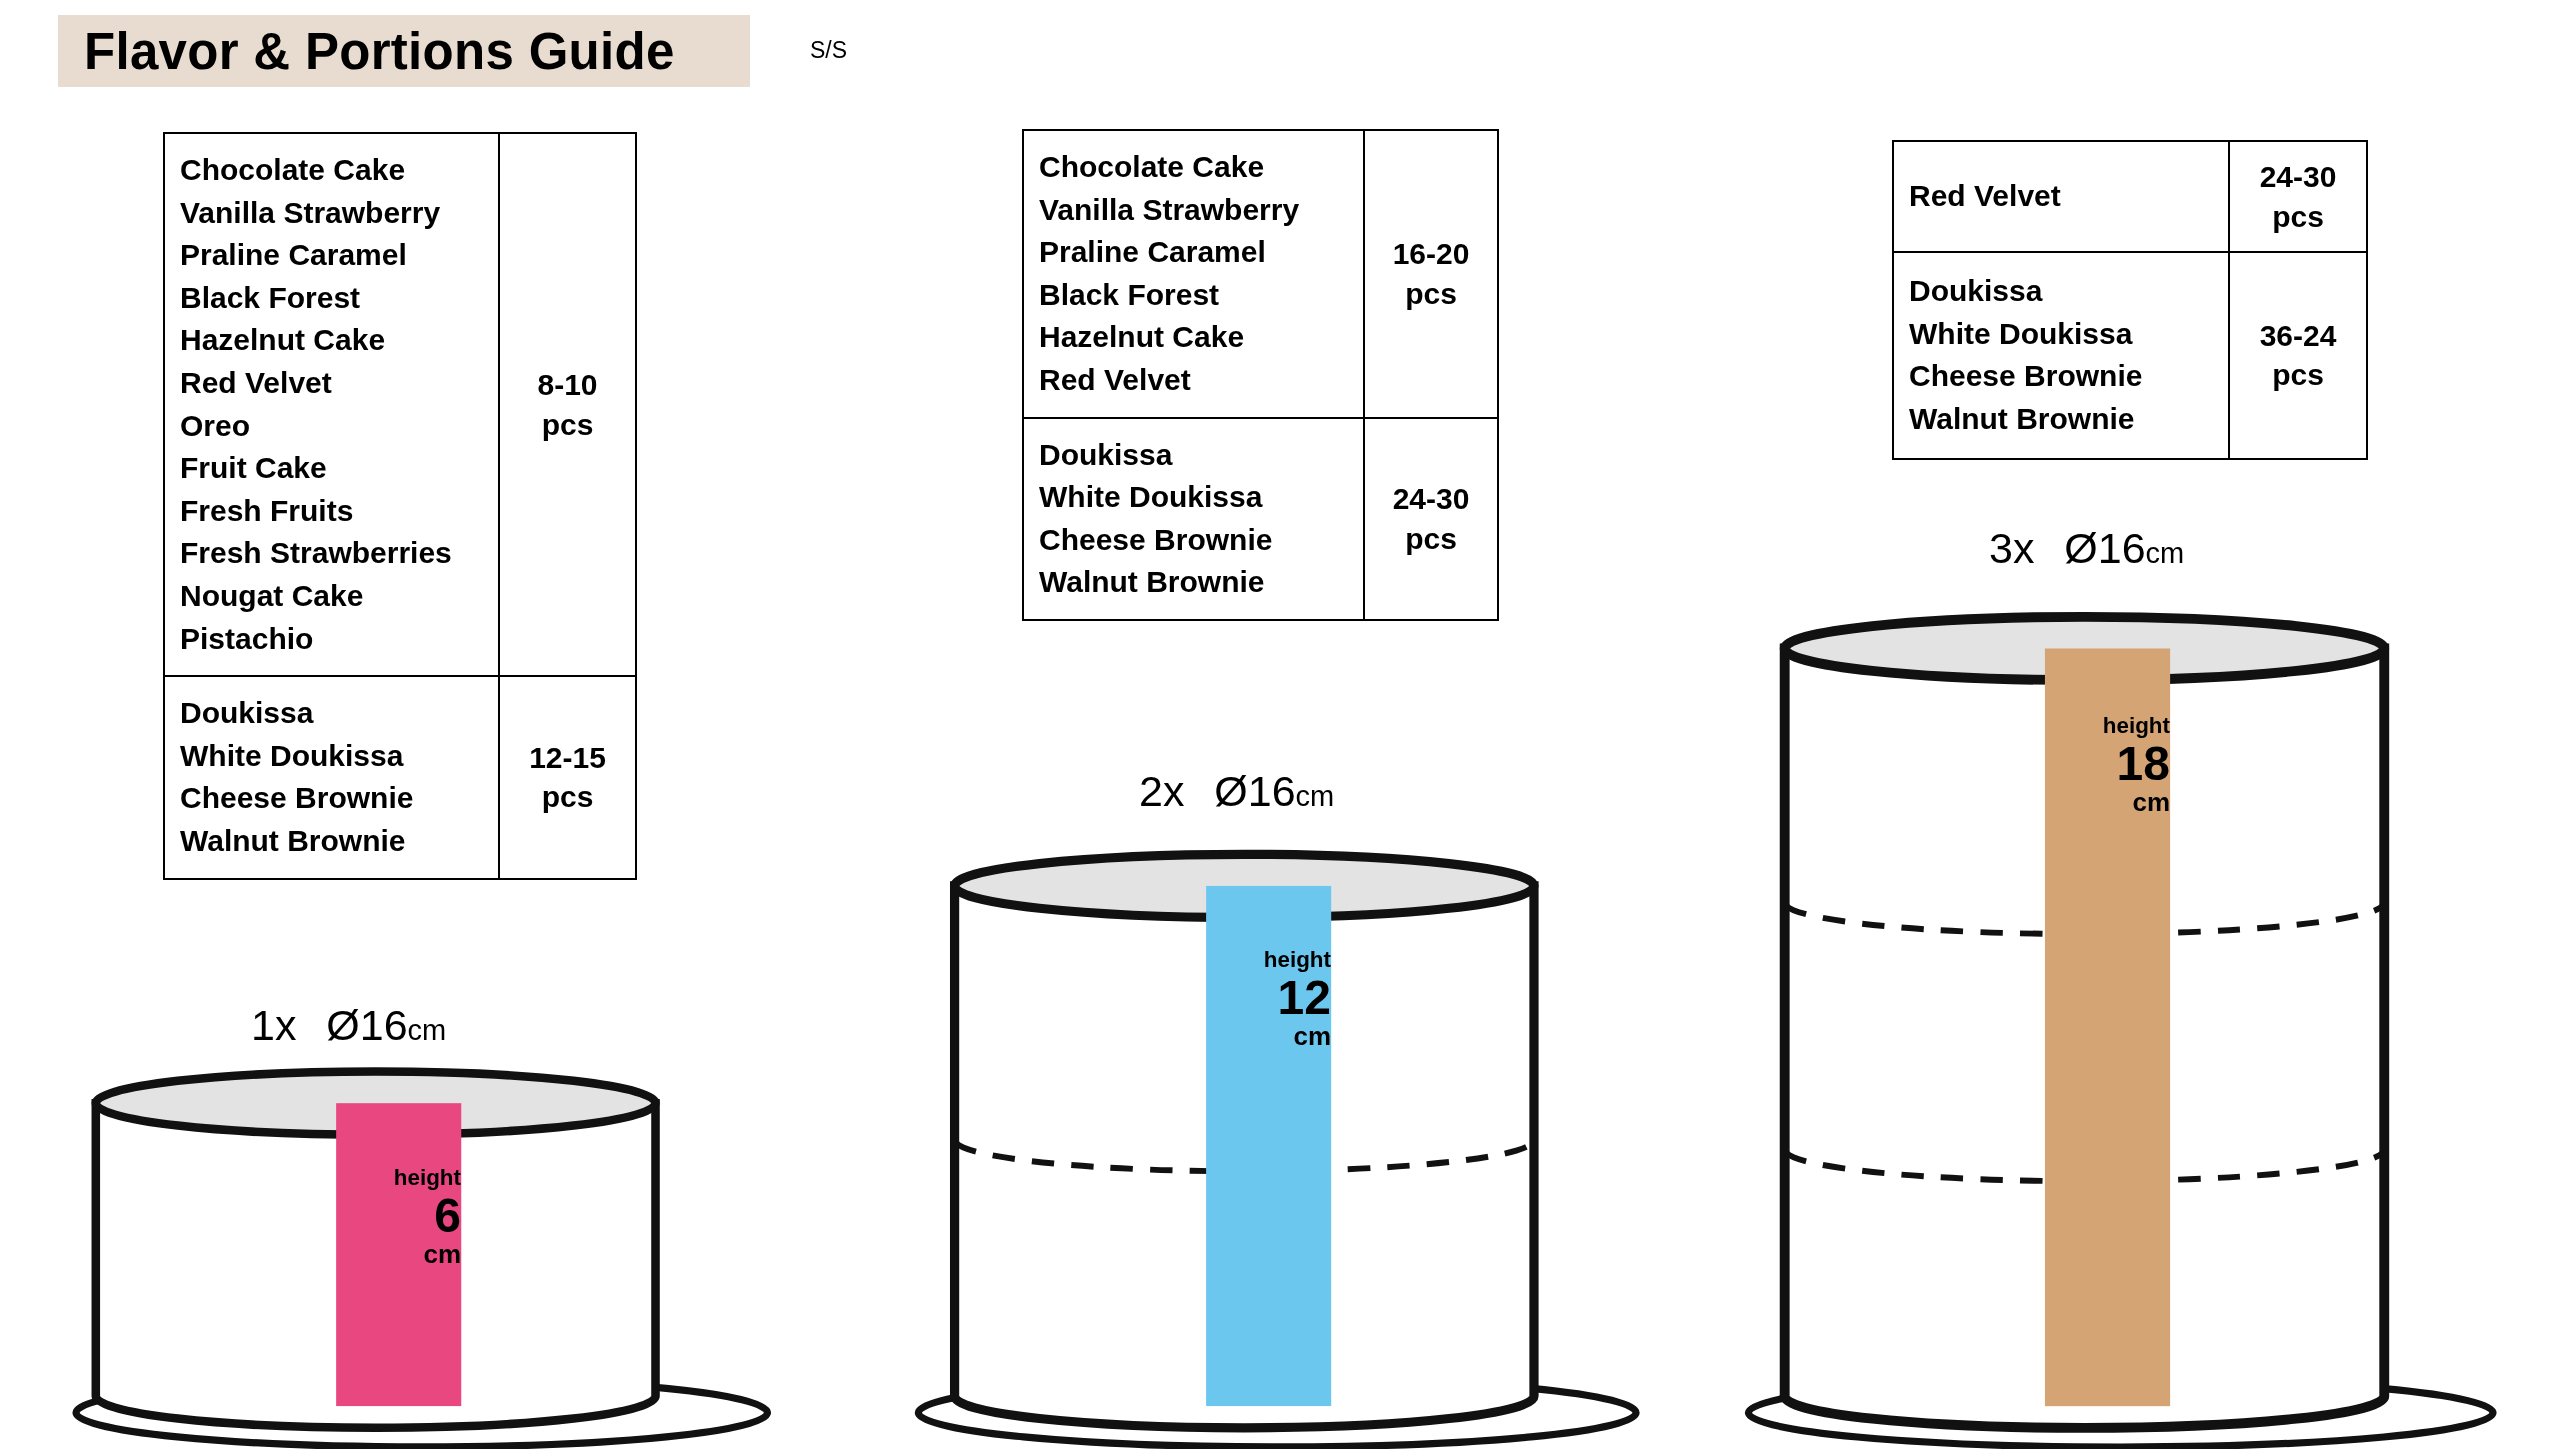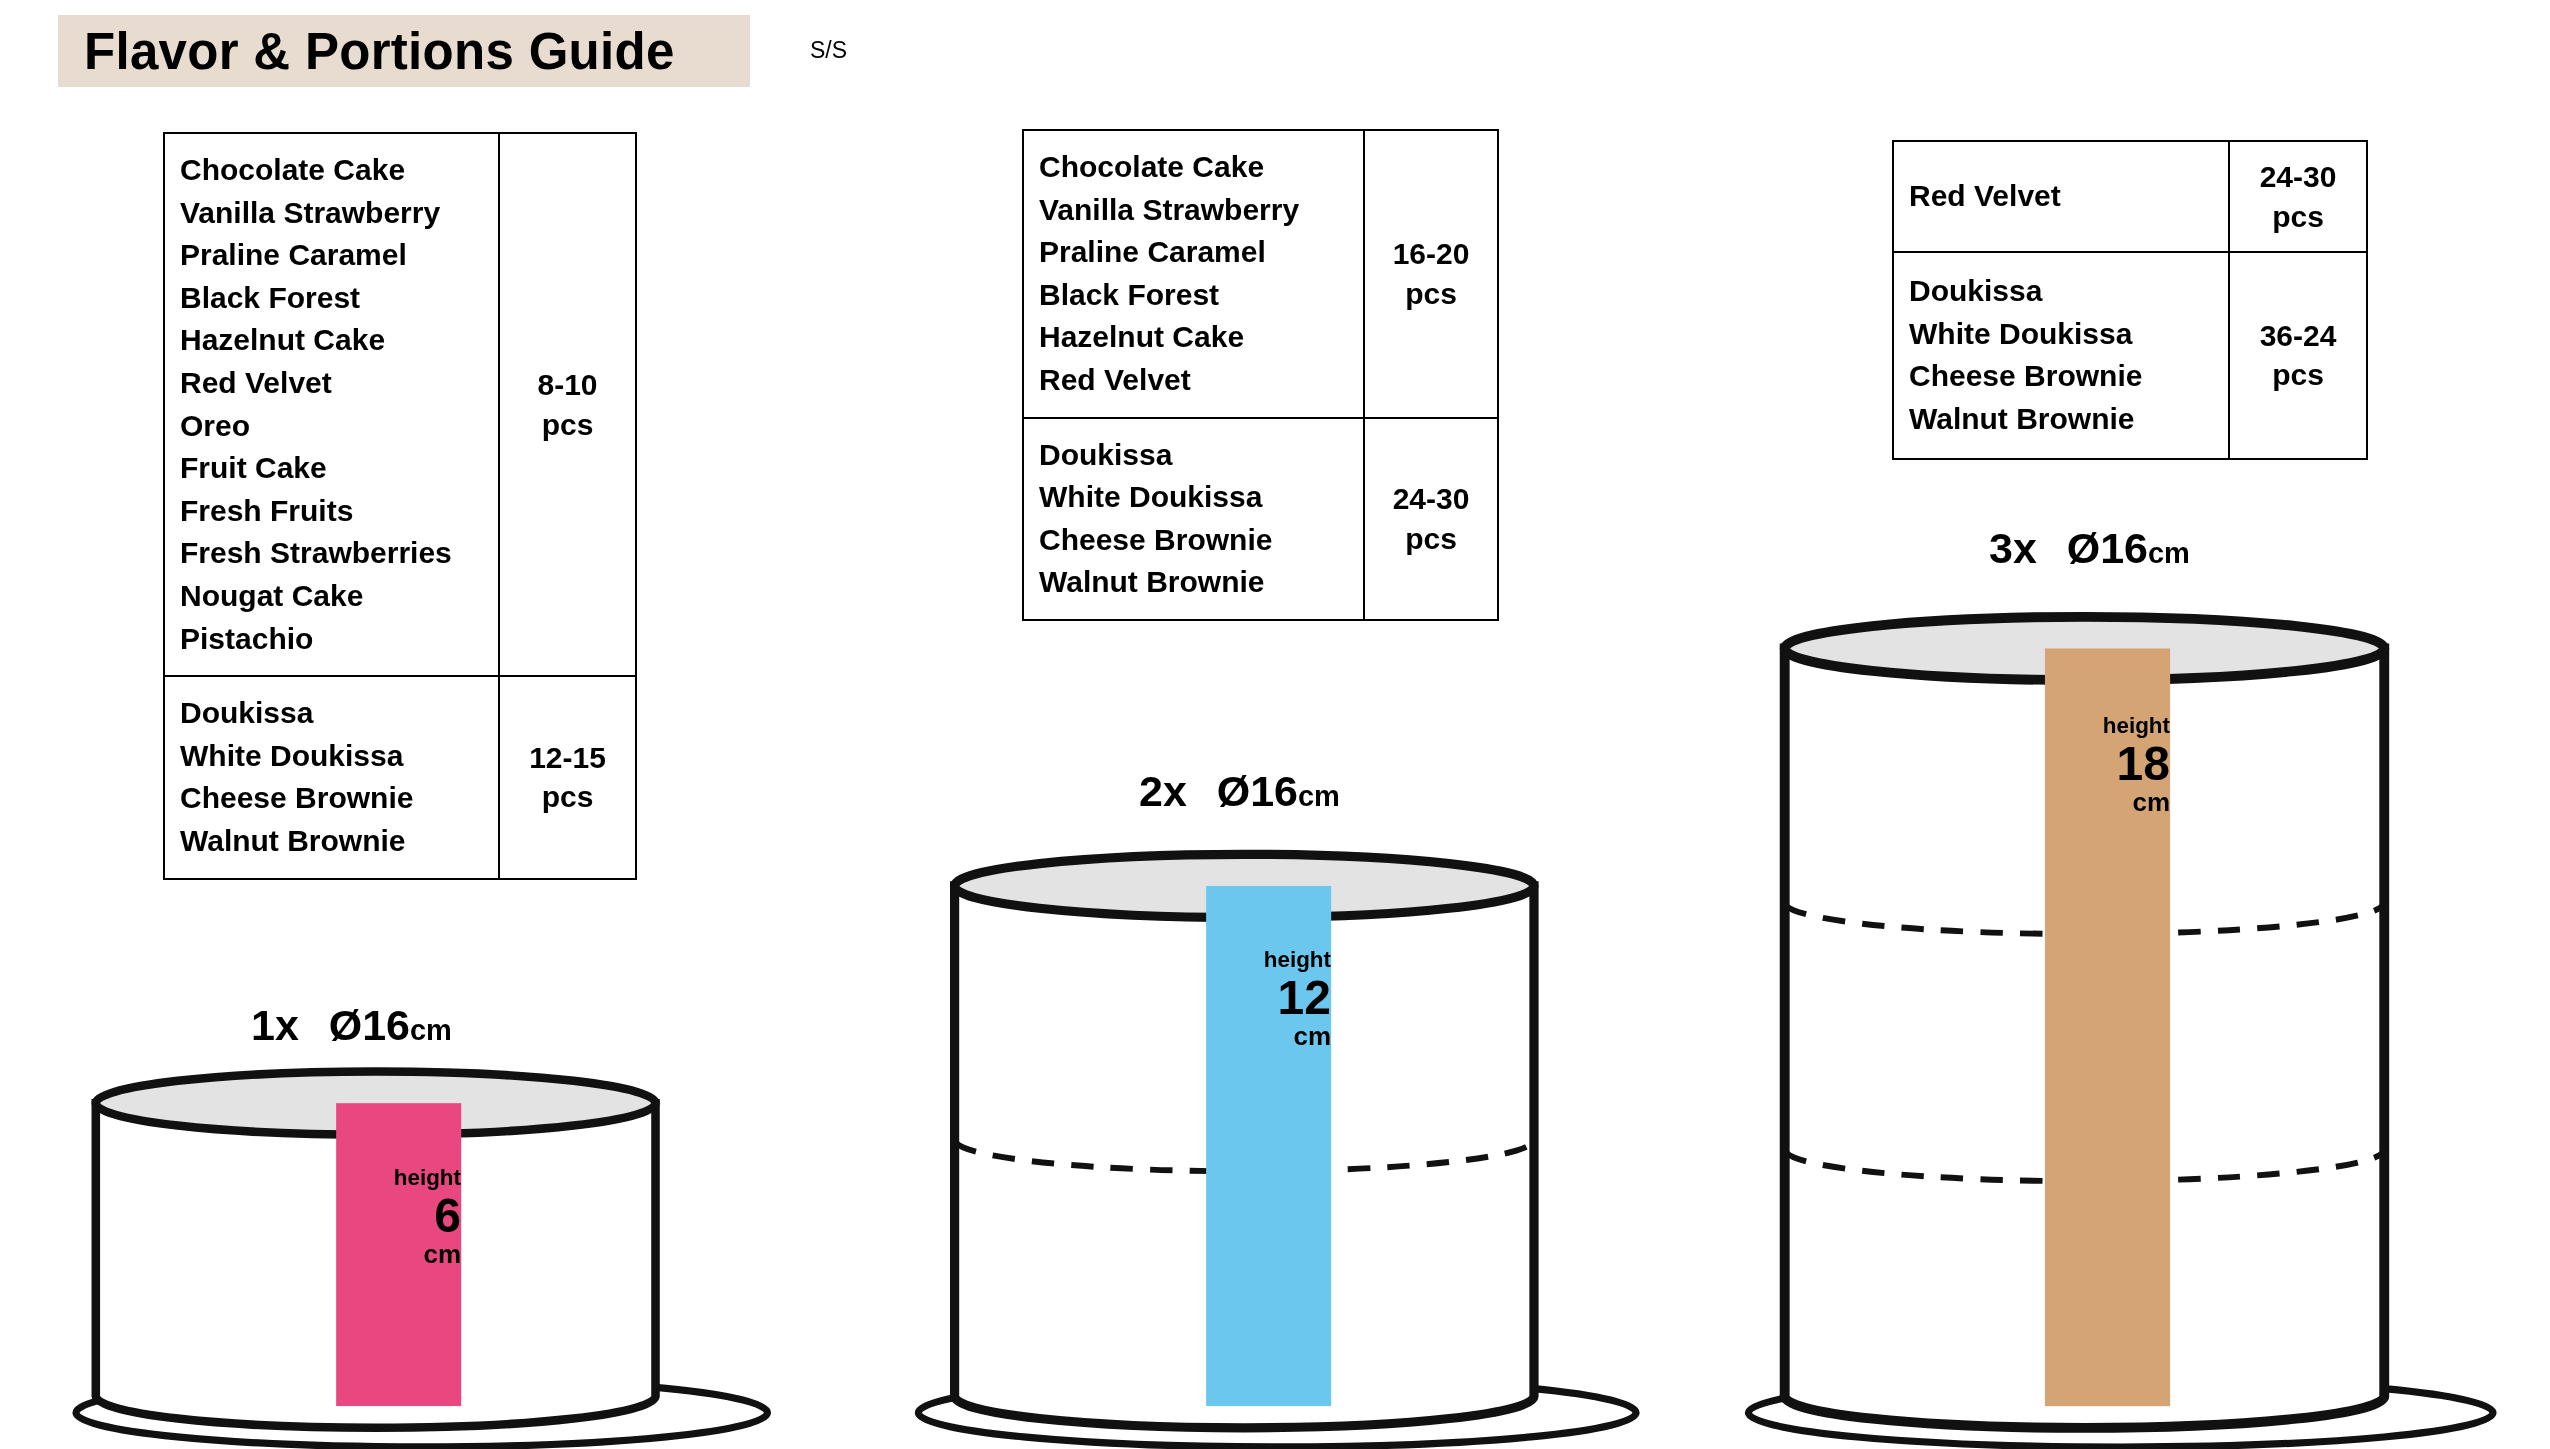--- a/index.html
+++ b/index.html
@@ -85,21 +85,21 @@
   #table-3x { left: 1892px; top: 140px; width: 474px; }
   #table-3x .col-flavor { width: 336px; }
   #table-3x .col-pcs { width: 138px; }
 
   
   .cake-group { position: absolute; }
 
   .cake-label {
     position: absolute;
     white-space: nowrap;
-    font-weight: bold;
+    font-weight: normal;
     color: #000000;
   }
   .cake-label .mult { font-size: 43px; }
   .cake-label .diam { font-size: 43px; }
   .cake-label .unit { font-size: 29px; }
 
   .cake-svg { position: absolute; left: 0; top: 0; }
 
   .height-label {
     position: absolute;

